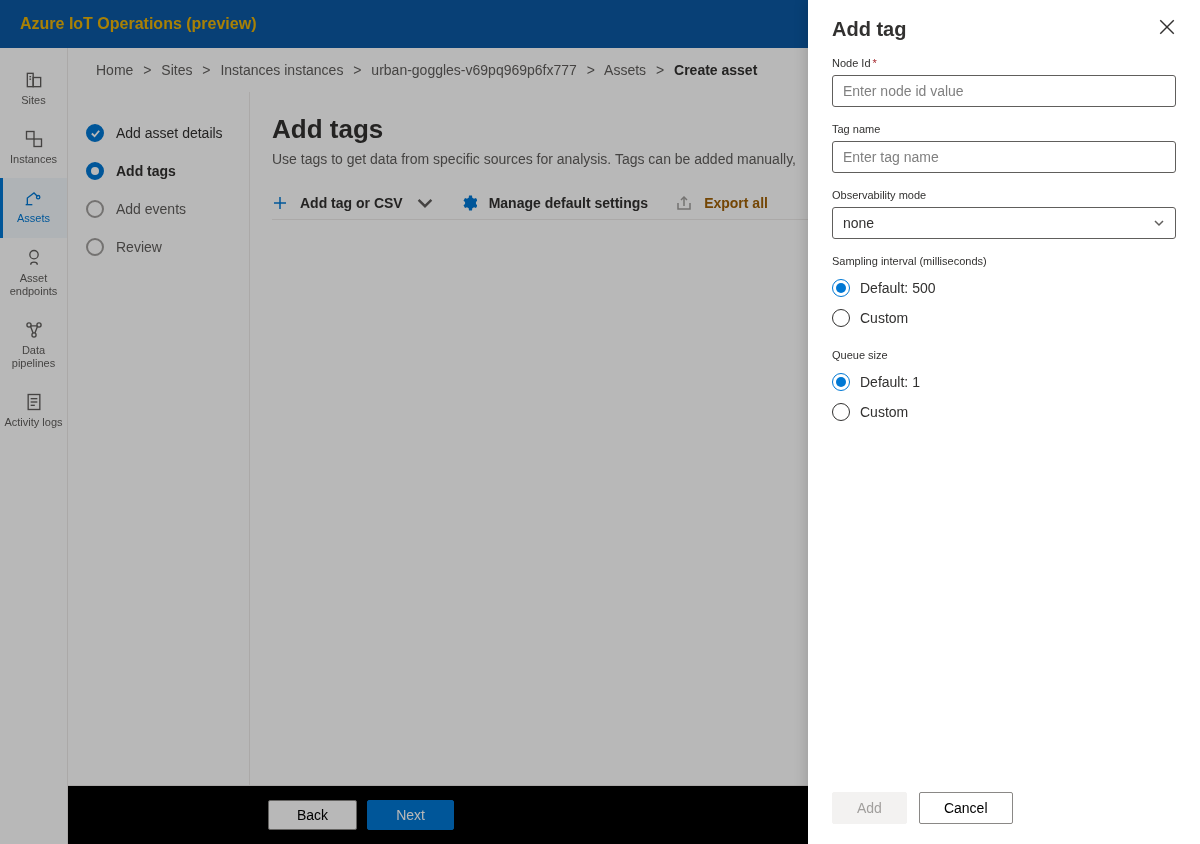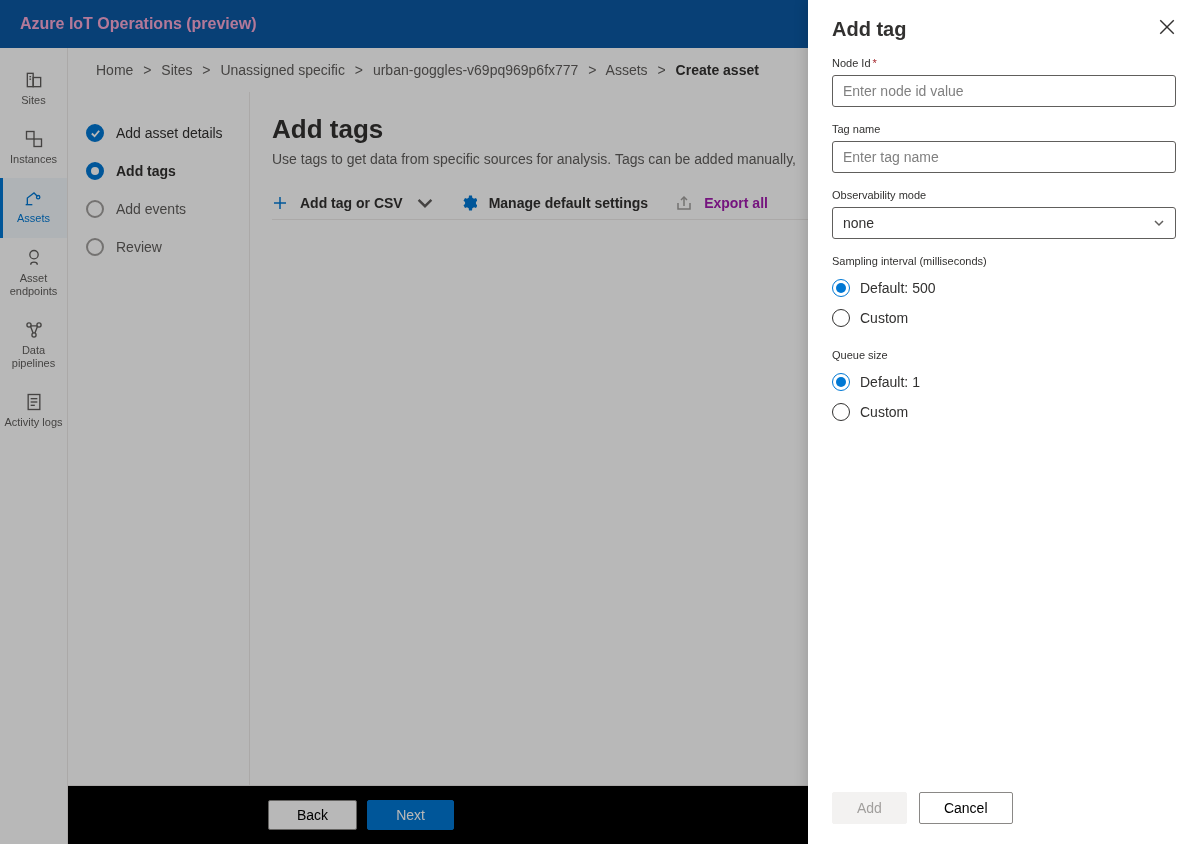--- a/index.html
+++ b/index.html
@@ -11,21 +11,21 @@
       height: 844px;
       overflow: hidden;
       position: relative;
       background: #fff;
     }
 
     
     .topbar {
       height: 48px;
       background: #0c59a4;
-      color: #f9a8d4;
+      color: #eab308;
       display: flex;
       align-items: center;
       padding: 0 20px;
       font-size: 16px;
       font-weight: 600;
     }
 
     
     .app {
       display: flex;
@@ -155,21 +155,21 @@
       font-weight: 600;
       color: #323130;
     }
     .toolbar .tbtn {
       display: flex;
       align-items: center;
       gap: 12px;
       cursor: pointer;
     }
     .toolbar .tbtn svg { width: 16px; height: 16px; }
-    .toolbar .tbtn.disabled { color: #a21caf; cursor: default; }
+    .toolbar .tbtn.disabled { color: #a16207; cursor: default; }
     .chev-down { margin-left: 2px; }
 
     
     .footer {
       border-top: 1px solid #edebe9;
       padding: 14px 0 14px 200px;
       display: flex;
       gap: 10px;
       background: #000000;
     }
@@ -336,21 +336,21 @@
       <span class="rail-label">Activity logs</span>
     </div>
   </div>
 
   <div class="main">
     <div class="breadcrumb">
       <span class="crumb-link">Home</span>
       <span class="crumb-sep">&gt;</span>
       <span class="crumb-link">Sites</span>
       <span class="crumb-sep">&gt;</span>
-      <span class="crumb-link">Unassigned specific</span>
+      <span class="crumb-link">Instances instances</span>
       <span class="crumb-sep">&gt;</span>
       <span class="crumb-link">urban-goggles-v69pq969p6fx777</span>
       <span class="crumb-sep">&gt;</span>
       <span class="crumb-link">Assets</span>
       <span class="crumb-sep">&gt;</span>
       <span class="crumb-last">Create asset</span>
     </div>
 
     <div class="content">
       <div class="steps">

